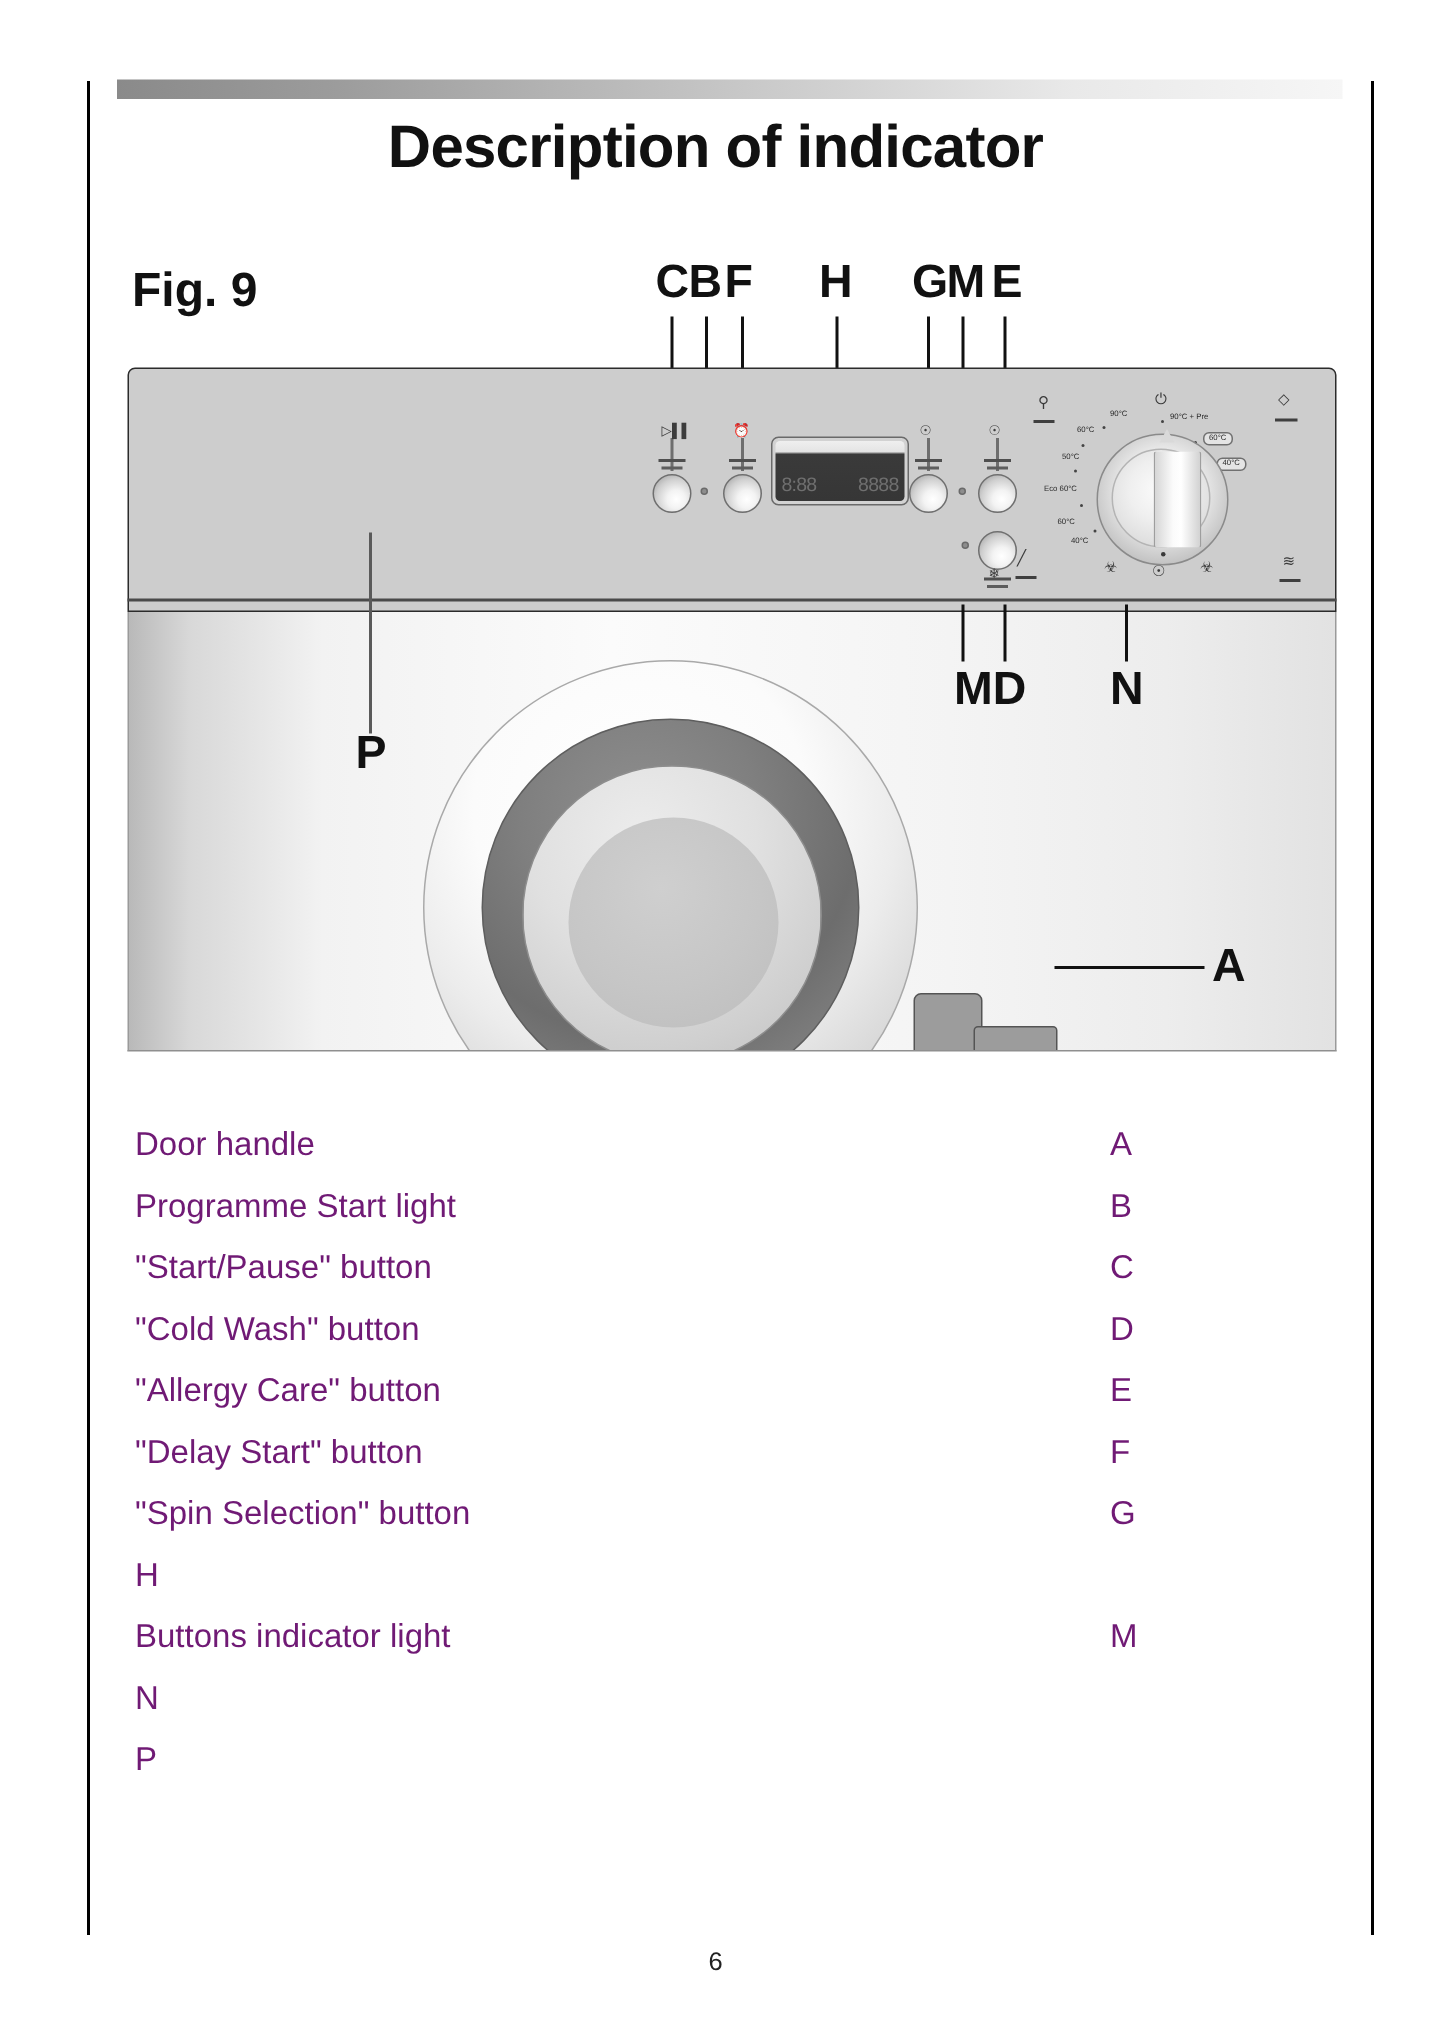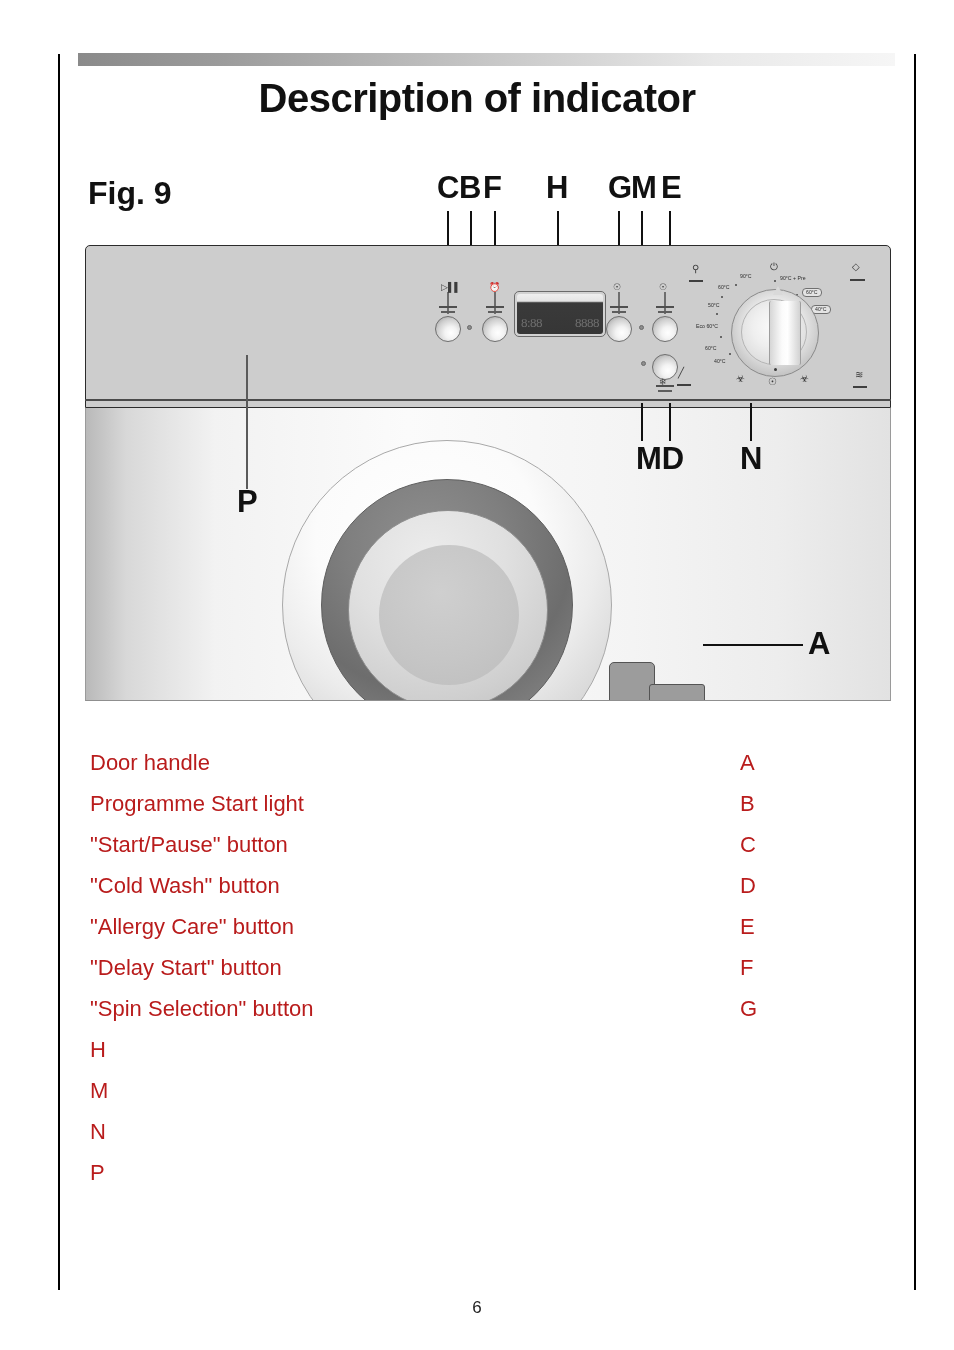--- a/index.html
+++ b/index.html
@@ -194,21 +194,21 @@
     width: 100%; height: 100%;
     border-radius: 3px;
     background: linear-gradient(to bottom, #efefef 0%, #e4e4e4 18%, #3a3a3a 22%, #363636 100%);
     display: flex;
     align-items: flex-end;
     justify-content: space-between;
     padding: 0 4px 5px 4px;
     box-sizing: border-box;
   }
   .seg-group {
-    font-family: Liberation Serif, serif;
+    font-family: Liberation Sans, sans-serif;
     font-size: 13px;
     color: #6f6f6f;
     letter-spacing: -0.5px;
     line-height: 1;
   }
 
   
   .dial-area {
     position: absolute;
     left: 586px; top: 12px;
@@ -357,21 +357,21 @@
   .legend {
     position: absolute;
     left: 90px; top: 742px;
     width: 690px;
   }
   .legend-row {
     display: flex;
     justify-content: space-between;
     align-items: center;
     font-size: 22px;
-    color: #b91c1c;
+    color: #701a75;
     height: 41px;
     line-height: 41px;
   }
   .legend-letter {
     width: 40px;
     text-align: left;
   }
 
   .page-number {
     position: absolute;
@@ -568,20 +568,21 @@
     <span class="legend-letter">F</span>
   </div>
   <div class="legend-row">
     <span>"Spin Selection" button</span>
     <span class="legend-letter">G</span>
   </div>
   <div class="legend-row">
     <span class="legend-letter">H</span>
   </div>
   <div class="legend-row">
+    <span>Buttons indicator light</span>
     <span class="legend-letter">M</span>
   </div>
   <div class="legend-row">
     <span class="legend-letter">N</span>
   </div>
   <div class="legend-row">
     <span class="legend-letter">P</span>
   </div>
 </div>
 

